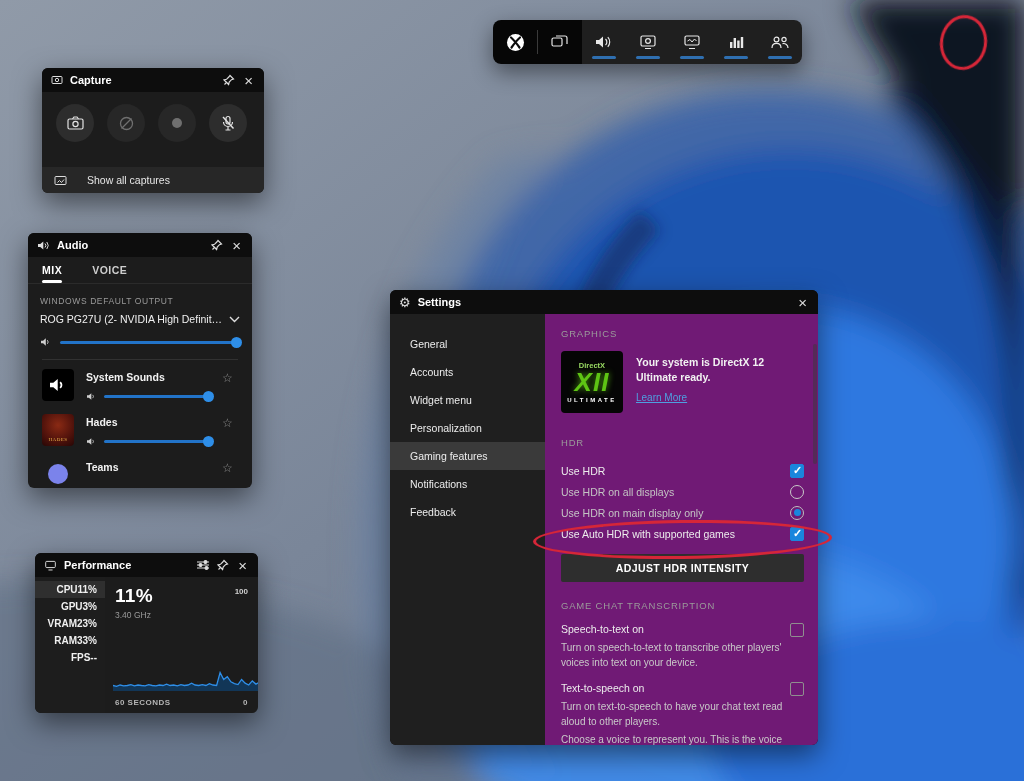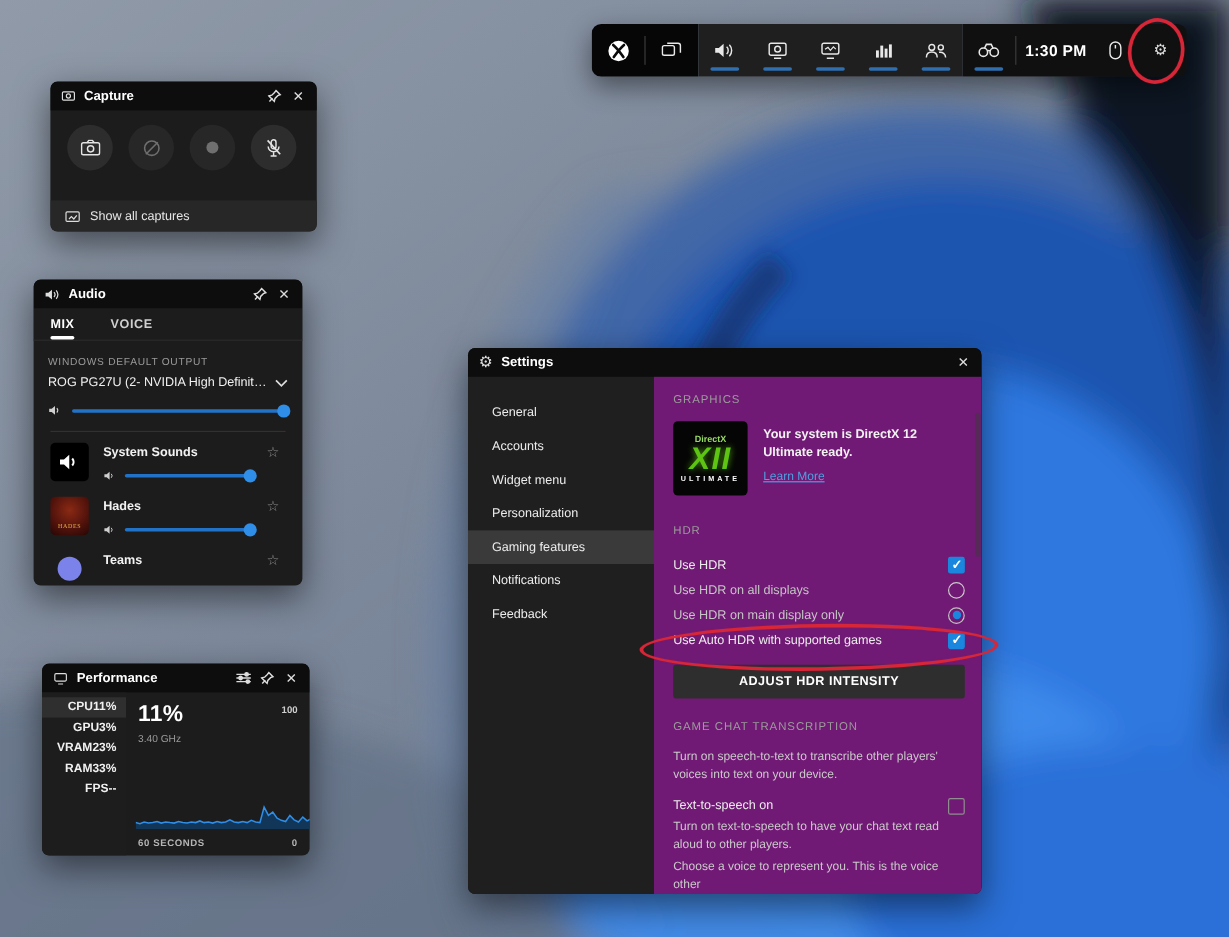--- a/index.html
+++ b/index.html
@@ -24,21 +24,21 @@
   .gb-cell{width:44px;display:flex;flex-direction:column;align-items:center;justify-content:center;position:relative;cursor:default}
   .gb-cell .under{position:absolute;bottom:5px;left:50%;transform:translateX(-50%);width:24px;height:3px;border-radius:2px;background:#2f6fb0}
   .gb-sep{width:1px;background:#3a3a3a;margin:10px 0}
   .gb-time{width:66px;display:flex;align-items:center;justify-content:center;font-size:13px;font-weight:bold;color:#fff;letter-spacing:.3px}
   .gb-cell.narrow{width:32px}
   
   .capture{left:42px;top:68px;width:222px;height:125px}
   .cap-body{display:flex;gap:13px;padding:12px 14px}
   .cap-btn{width:38px;height:38px;border-radius:50%;background:#2d2d2d;display:flex;align-items:center;justify-content:center;cursor:default}
   .cap-btn.dim{background:#272727}
-  .cap-foot{position:absolute;left:0;right:0;bottom:0;height:26px;background:#272727;display:flex;align-items:center;gap:8px;padding:0 12px;font-size:10.5px;color:#e6e6e6}
+  .cap-foot{position:absolute;left:0;right:0;bottom:0;height:26px;background:#272727;display:flex;align-items:center;gap:20px;padding:0 12px;font-size:10.5px;color:#e6e6e6}
   
   .audio{left:28px;top:233px;width:224px;height:255px}
   .tabs{display:flex;gap:30px;padding:0 14px;height:27px;align-items:center;border-bottom:1px solid #2b2b2b;background:#1c1c1c}
   .tab{font-size:10.5px;font-weight:bold;color:#cfcfcf;position:relative;letter-spacing:.5px;cursor:default;height:100%;display:flex;align-items:center}
   .tab.on{color:#fff}
   .tab.on::after{content:'';position:absolute;left:0;right:0;bottom:0;height:3px;background:#fff;border-radius:2px}
   .aud-body{padding:9px 12px 0 12px}
   .caps-label{font-size:8.5px;letter-spacing:.6px;color:#9a9a9a;margin:3px 0 7px 0}
   .dev-row{display:flex;align-items:center;gap:6px;font-size:10.5px;color:#f0f0f0;margin-bottom:12px;cursor:default}
   .dev-name{flex:1;white-space:nowrap;overflow:hidden;text-overflow:ellipsis}
@@ -189,41 +189,20 @@
       <div class="gb-cell">
         <svg class="ic" width="20" height="15" viewBox="0 0 20 15" fill="none" stroke="#e8e8e8" stroke-width="1.2">
             <circle cx="6.5" cy="4.5" r="2.4"></circle>
             <path d="M2 13 c0-3 2-4.6 4.5-4.6 S11 10 11 13"></path>
             <circle cx="14" cy="4.5" r="2.1"></circle>
             <path d="M12.5 8.6 c3-.6 5.5 1.4 5.5 4.4"></path>
           </svg>
         <span class="under"></span>
       </div>
     </div>
-    <div class="gb-sec gb-right">
-      <div class="gb-cell">
-        <svg class="ic" width="20" height="14" viewBox="0 0 20 14" fill="none" stroke="#e8e8e8" stroke-width="1.3">
-            <circle cx="5.5" cy="8.5" r="3.5"></circle>
-            <circle cx="14.5" cy="8.5" r="3.5"></circle>
-            <path d="M9 7.5 a1.5 1.5 0 0 1 2 0 M6.5 5 L8 2 h4 l1.5 3"></path>
-          </svg>
-        <span class="under"></span>
-      </div>
-      <div class="gb-sep"></div>
-      <div class="gb-time">1:30 PM</div>
-      <div class="gb-cell narrow">
-        <svg class="ic" width="11" height="16" viewBox="0 0 11 16" fill="none" stroke="#e8e8e8" stroke-width="1.2">
-            <rect x="1" y="1" width="9" height="14" rx="4.5"></rect>
-            <path d="M5.5 3.5 v3"></path>
-          </svg>
-      </div>
-      <div class="gb-cell">
-        <span class="gearchar" style="font-size:16px"></span>
-      </div>
-    </div>
   </div>
 
   <div class="panel capture">
     <div class="tbar">
       <span class="tico">
         <svg class="ic" width="12" height="11" viewBox="0 0 12 11" fill="none" stroke="#ddd" stroke-width="1">
             <rect x="1" y="1.5" width="10" height="7" rx="1"></rect>
             <circle cx="6" cy="5" r="1.7"></circle>
           </svg>
       </span>
@@ -462,20 +441,24 @@
           <span class="lbl dim-lbl">Use HDR on main display only</span>
           <span class="radio on"></span>
         </div>
         <div class="opt-row">
           <span class="lbl">Use Auto HDR with supported games</span>
           <span class="checkbox on"></span>
         </div>
         <button class="hdr-btn">ADJUST HDR INTENSITY</button>
 
         <div class="sec-h">GAME CHAT TRANSCRIPTION</div>
+        <div class="tr-row">
+          <span class="tr-lbl">Speech-to-text on</span>
+          <span class="checkbox"></span>
+        </div>
         <div class="desc">Turn on speech-to-text to transcribe other players' voices into text on your device.</div>
         <div class="tr-row">
           <span class="tr-lbl">Text-to-speech on</span>
           <span class="checkbox"></span>
         </div>
         <div class="desc" style="margin-bottom:0">Turn on text-to-speech to have your chat text read aloud to other players.</div>
         <div class="desc">Choose a voice to represent you. This is the voice other</div>
         <div class="scrollbar"></div>
       </div>
     </div>

